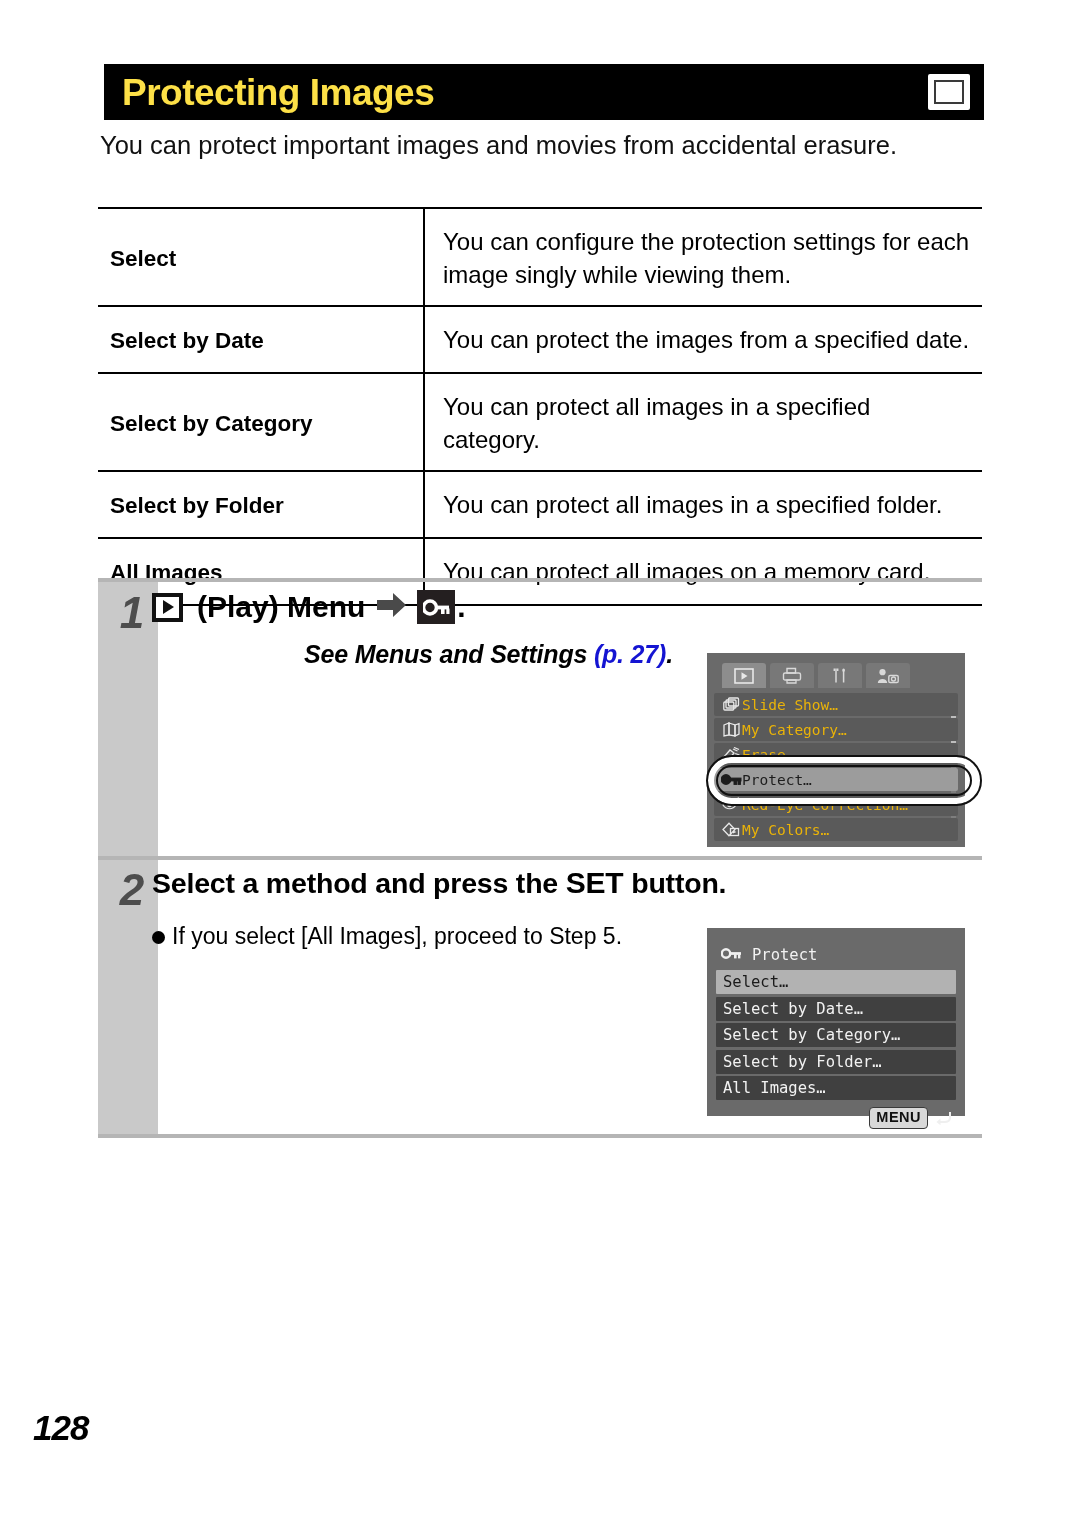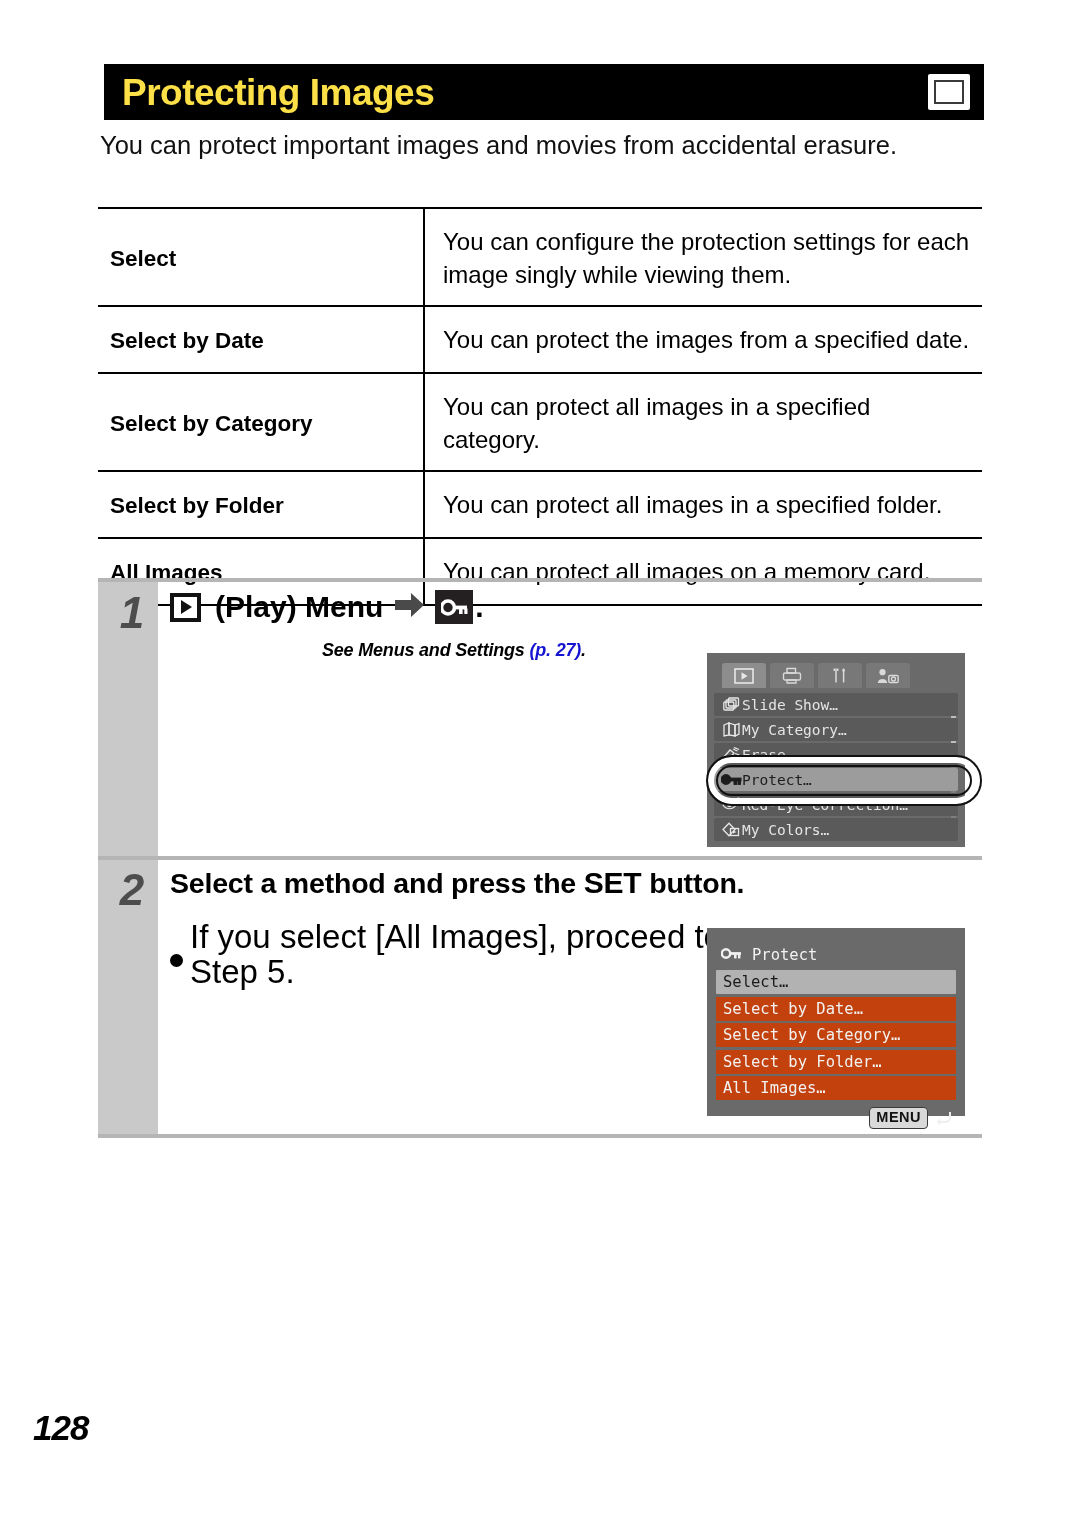--- a/index.html
+++ b/index.html
@@ -140,21 +140,21 @@
     font-weight: bold;
     font-style: italic;
     color: #4d4d4d;
     line-height: 1;
   }
   .step-num.n1 { top: 13px; }
   .step-num.n2 { top: 290px; }
 
   .step-body {
     position: absolute;
-    left: 72px;
+    left: 54px;
     width: 814px;
   }
   .step-body.b1 { top: 12px; }
   .step-body.b2 { top: 288px; }
 
   .step-head {
     font-size: 30px;
     font-weight: bold;
     display: flex;
     align-items: center;
@@ -201,33 +201,33 @@
     display: inline-flex;
     align-items: center;
     justify-content: center;
     flex: 0 0 auto;
     margin-right: 2px;
   }
 
   .seealso {
     margin-top: 16px;
     margin-left: 152px;
-    font-size: 18px;
+    font-size: 25px;
     font-style: italic;
     font-weight: bold;
     letter-spacing: -0.2px;
   }
   .seealso .pref { color: #1414d2; font-weight: bold; }
 
   .bullet-line {
     margin-top: 20px;
-    font-size: 33px;
+    font-size: 23px;
     line-height: 35px;
     display: flex;
-    align-items: center;
+    align-items: flex-start;
   }
   .bullet-dot {
     flex: 0 0 auto;
     width: 13px; height: 13px;
     border-radius: 50%;
     background: #000;
     margin: 12px 7px 0 0;
   }
   .bullet-txt { max-width: 560px; }
 
@@ -285,21 +285,21 @@
   }
   .lcd-row .ricon {
     width: 22px;
     flex: 0 0 auto;
     display: flex;
     align-items: center;
     justify-content: center;
   }
   .lcd-row .rlabel {
     font-size: 14.5px;
-    color: #e5e5e5;
+    color: #eab308;
     letter-spacing: 0px;
     white-space: nowrap;
   }
   .lcd-row.sel {
     background: #9c9c9c;
   }
   .lcd-row.sel .rlabel { color: #1d1d1d; }
   .lcd-row.sel .ricon svg * { stroke: #1d1d1d; fill: #1d1d1d; }
 
   .lcd-scrollbar {
@@ -356,21 +356,21 @@
     height: 24px;
     margin: 2px 0 6px 5px;
   }
   .lcd2-title .tlabel {
     font-size: 15.5px;
     color: #f2f2f2;
     margin-left: 10px;
   }
   .lcd2-row {
     height: 24px;
-    background: #c2410c;
+    background: #404040;
     margin-bottom: 2.5px;
     border-radius: 1px;
     display: flex;
     align-items: center;
     padding-left: 7px;
     box-sizing: border-box;
     font-size: 15.5px;
     color: #f2f2f2;
     letter-spacing: 0px;
   }

